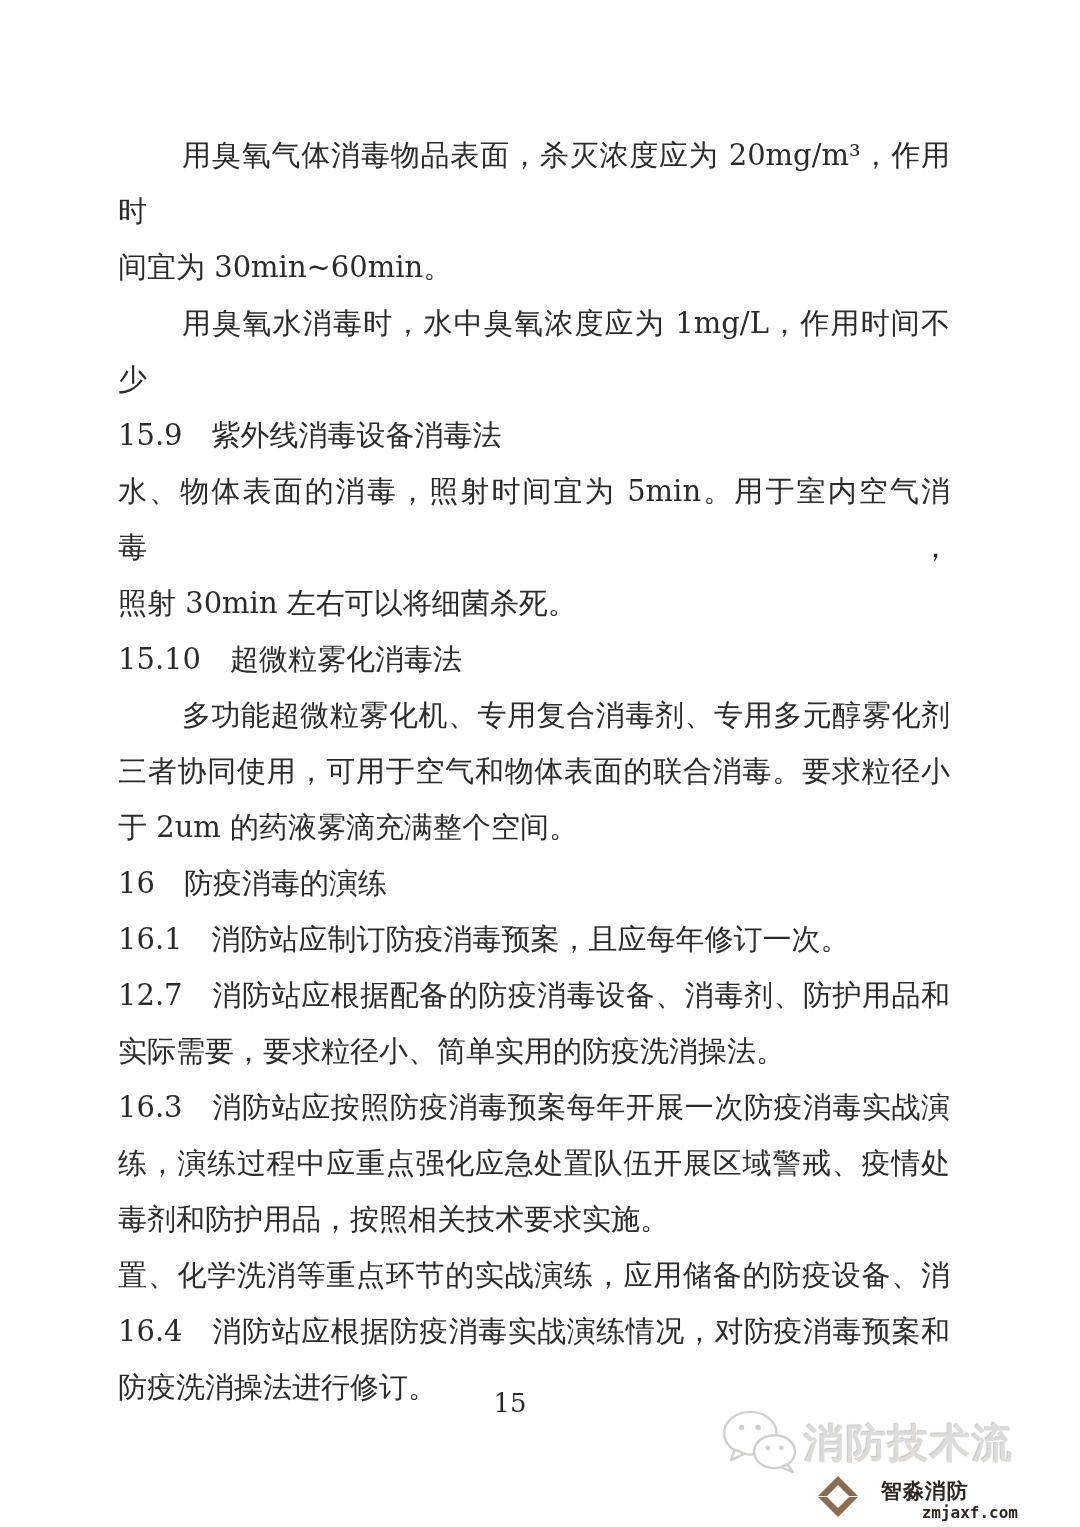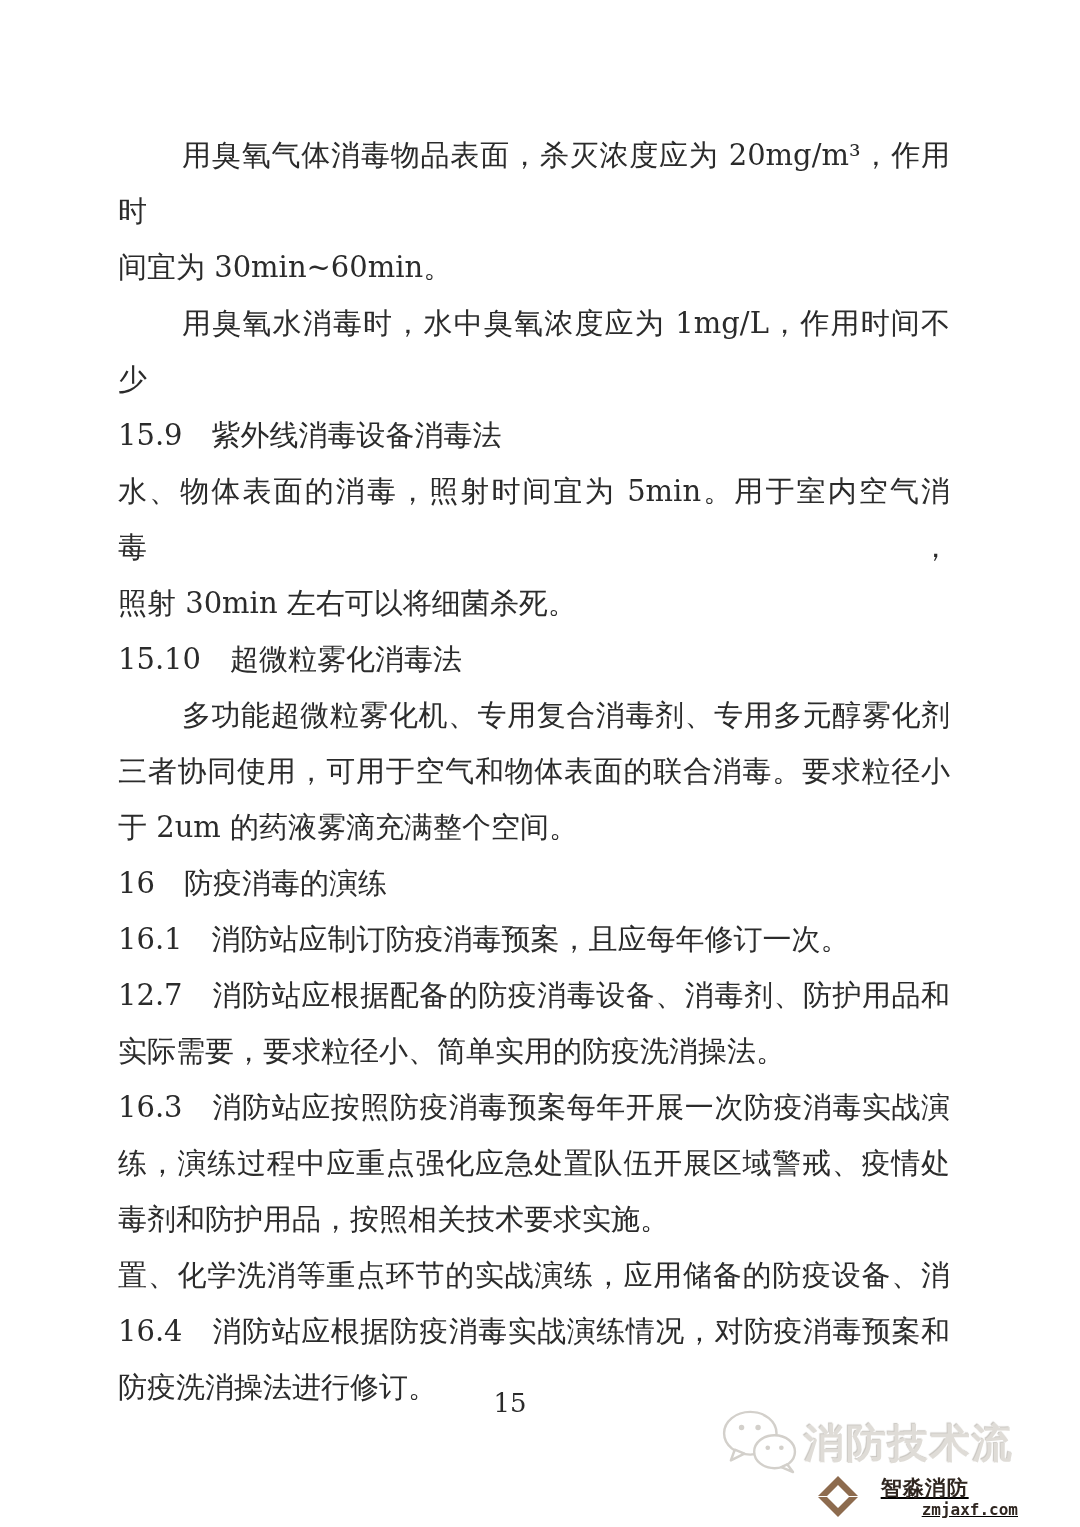--- a/index.html
+++ b/index.html
@@ -54,24 +54,23 @@
     font-size: 40px;
     letter-spacing: 2px;
     color: #dfdcd7;
     text-shadow: 1px 1px 0 #ffffff, -1px -1px 1px #c9c6c1;
   }
   .logo-group {
     position: absolute;
     top: 1473px;
     right: 2px;
     display: flex;
-    align-items: center;
+    align-items: flex-end;
     gap: 21px;
     z-index: 2;
-    text-decoration: underline;
   }
   .logo-texts { display: flex; flex-direction: column; }
   .logo-title {
     font-family: "DejaVu Sans", "Liberation Sans", sans-serif;
     font-weight: bold;
     font-size: 21px;
     letter-spacing: 1px;
     color: #2f2620;
     line-height: 24px;
   }

